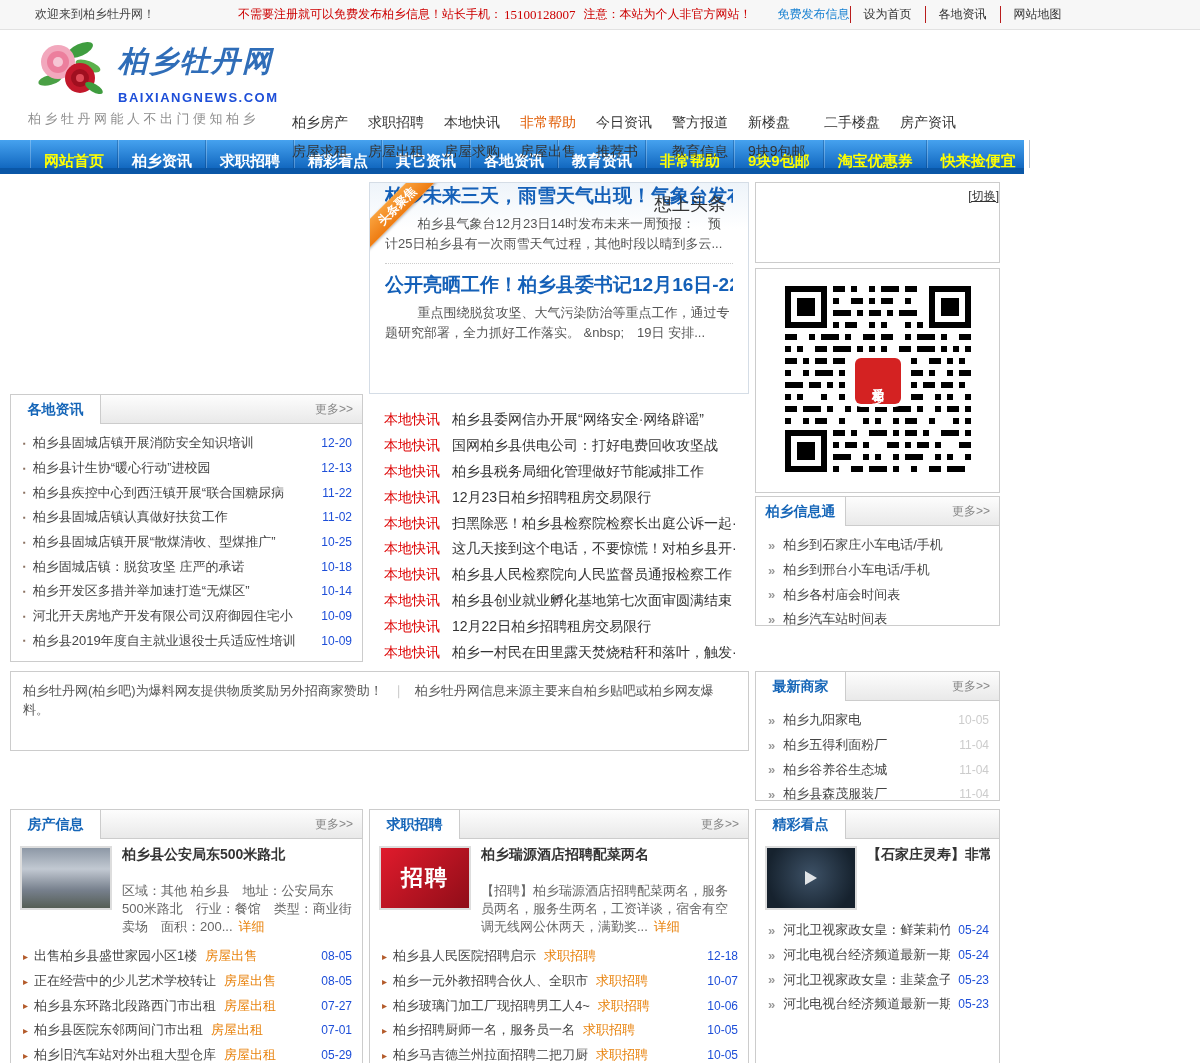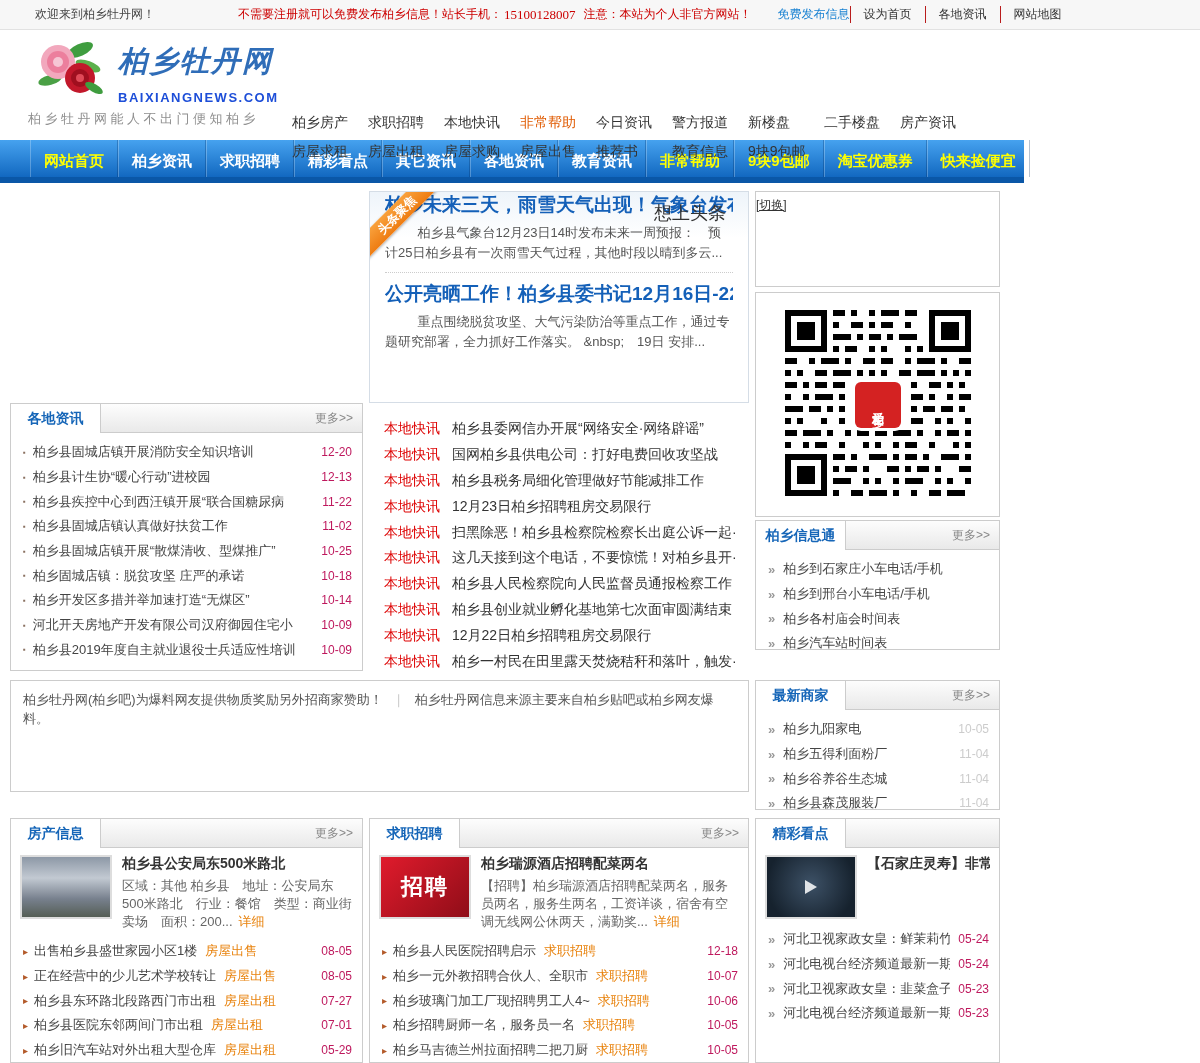--- a/index.html
+++ b/index.html
@@ -21,21 +21,21 @@
 .logo-row{display:flex;align-items:flex-start}
 .logo-txt{margin-left:4px;margin-top:8px}
 .site-name{font-family:"DejaVu Serif","Liberation Serif",serif;font-weight:bold;font-style:italic;font-size:29px;color:#2f6db8;letter-spacing:2px;line-height:34px}
 .site-domain{font-size:13px;font-weight:bold;color:#1d4ed8;letter-spacing:1.5px;margin-top:12px}
 .tagline{color:#8f8f8f;font-size:13px;letter-spacing:3.5px;margin-top:4px;white-space:nowrap}
 .hlinks{position:absolute;left:292px;top:84px;display:grid;grid-template-columns:repeat(9,76px);row-gap:11px;font-size:14px;color:#333}
 .hlinks span{cursor:pointer;white-space:nowrap}
 .hlinks span.orange{color:#e05a00}
 
 
-.nav{width:1024px;height:37px;background:linear-gradient(#46a2ef,#1268c0);display:flex;padding-left:30px}
+.nav{width:1024px;height:28px;background:linear-gradient(#46a2ef,#1268c0);display:flex;padding-left:30px}
 .nav .item{line-height:42px;padding:0 13px;font-size:15px;font-weight:bold;color:#fff;border-left:1px solid rgba(255,255,255,.25);border-right:1px solid rgba(0,40,90,.28);cursor:pointer;white-space:nowrap}
 .nav .item.hl{color:#ff0}
 .nav-strip{width:1024px;height:6px;background:#0a57a7}
 
 
 .main{margin:8px 0 0 10px;width:990px}
 .row1{display:grid;grid-template-columns:353px 380px 245px;column-gap:6px}
 .row2{display:grid;grid-template-columns:739px 245px;column-gap:6px;margin-top:5px;align-items:start}
 .row3{display:grid;grid-template-columns:353px 380px 245px;column-gap:6px;margin-top:8px}
 .col{display:flex;flex-direction:column}
@@ -46,58 +46,58 @@
 .more{margin-left:auto;line-height:28px;padding-right:9px;color:#888;font-size:12px;cursor:pointer}
 
 
 .nlist{padding:7px 10px 0 12px}
 .nrow{display:flex;align-items:center;height:24.7px;font-size:13px;color:#444;white-space:nowrap;overflow:hidden;cursor:pointer}
 .nrow .blt{color:#8a7060;font-size:8px;margin-right:7px;flex:none}
 .nrow .blt2{color:#999;font-weight:bold;font-size:13px;margin-right:8px;flex:none}
 .nrow .blt3{color:#b35a2a;font-size:10px;margin-right:6px;flex:none}
 .nrow .txt{overflow:hidden;text-overflow:clip}
 .nrow .tag{color:#e8820c;margin-left:8px;flex:none}
-.nrow .dt{margin-left:auto;color:#be185d;font-size:12px;padding-left:8px;flex:none}
+.nrow .dt{margin-left:auto;color:#1d4ed8;font-size:12px;padding-left:8px;flex:none}
 .nrow .dt.lite{color:#ccc}
 
 
 .headline-box{position:relative;height:212px;border:1px solid #d5dde6;overflow:hidden;background:linear-gradient(#eef4fa,#fff 46px)}
 .ribbon{position:absolute;left:-31px;top:13px;width:116px;transform:rotate(-45deg);background:linear-gradient(#f9a13c,#ee7c12);color:#fff;font-size:12px;font-weight:bold;text-align:center;line-height:20px;box-shadow:0 1px 3px rgba(0,0,0,.35)}
 .want-top{position:absolute;right:22px;top:9px;font-size:18px;color:#333;cursor:pointer}
 .h-art{padding:0 15px}
 .h-art:first-of-type{padding-top:44px}
 .h-title{font-size:19px;font-weight:bold;color:#1460b8;cursor:pointer;white-space:nowrap;overflow:hidden}
 .h-sum{font-size:13px;color:#555;line-height:20px;text-indent:2.5em;margin-top:5px}
 .h-div{border-bottom:1px dotted #ccc;margin:9px 15px 8px}
 
 
 .flash{padding:9px 0 0 15px;height:268px;overflow:hidden}
 .frow{height:25.9px;display:flex;align-items:center;font-size:14px;color:#333;white-space:nowrap;overflow:hidden;cursor:pointer}
 .frow .fl{color:#d00;margin-right:12px;flex:none}
 
 
-.swap-box{height:96px;border:1px solid #ccc;text-align:left;padding-top:5px;font-size:12px;color:#333}
+.swap-box{height:81px;border:1px solid #ccc;text-align:right;padding-top:5px;font-size:12px;color:#333}
 .swap-box .sw{text-decoration:underline;cursor:pointer}
 .qr-box{height:225px;border:1px solid #ccc;margin-top:5px;display:flex;align-items:center;justify-content:center;position:relative}
 .seal{position:absolute;width:46px;height:46px;background:#d42222;border-radius:6px;display:flex;align-items:center;justify-content:center;color:#fff;font-size:12px;font-weight:bold;writing-mode:vertical-rl;letter-spacing:2px;box-shadow:0 0 0 3px #fff}
 .sideblock{margin-top:3px}
 
 
-.notice{height:112px;padding:9px 12px;font-size:13px;color:#555;line-height:19px}
+.notice{height:80px;padding:9px 12px;font-size:13px;color:#555;line-height:19px}
 .notice .sep{color:#bbb;margin:0 6px}
 
 
 .feat{display:flex;padding:7px 9px 6px}
 .thumb{width:92px;height:64px;flex:none;margin-right:10px;border:2px solid #ddd}
 .thumb.photo{background:linear-gradient(180deg,#8d98a6 0%,#c2c9d2 35%,#77808d 70%,#555e55 100%)}
 .thumb.jobs{background:linear-gradient(135deg,#e01b2c,#8f0d18);display:flex;align-items:center;justify-content:center;color:#fff;font-size:22px;font-weight:bold;font-family:Liberation Mono, monospace;letter-spacing:2px}
 .thumb.video{background:radial-gradient(circle at 50% 45%,#3d5166,#16222e 80%);display:flex;align-items:center;justify-content:center}
 .play{width:0;height:0;border-left:12px solid rgba(255,255,255,.85);border-top:7px solid transparent;border-bottom:7px solid transparent}
 .finfo{flex:1;min-width:0}
-.ftitle{font-size:14px;font-weight:bold;color:#333;white-space:nowrap;overflow:hidden;cursor:pointer;margin-bottom:4px}
+.ftitle{font-size:14px;font-weight:bold;color:#333;white-space:nowrap;overflow:hidden;cursor:pointer;margin-bottom:18px}
 .fdesc{font-size:13px;color:#666;line-height:18px}
 .fdesc.lite{color:#8d8d8d}
 .detail{color:#e8820c;margin-left:6px;cursor:pointer}
 </style>
 </head>
 <body>
 
 <div class="topbar">
   <span>欢迎来到柏乡牡丹网！</span>
   <span class="red">不需要注册就可以免费发布柏乡信息！站长手机：</span>

